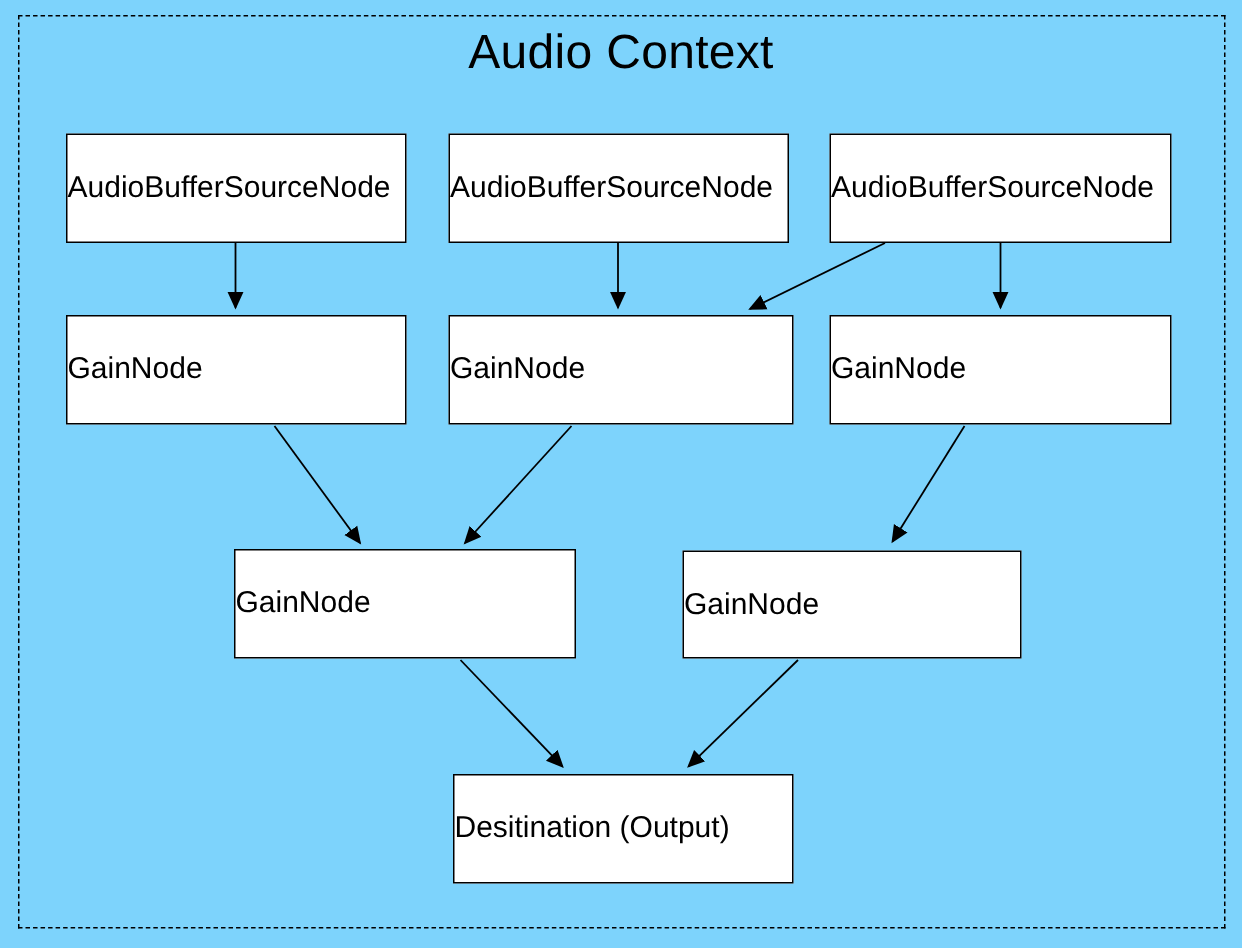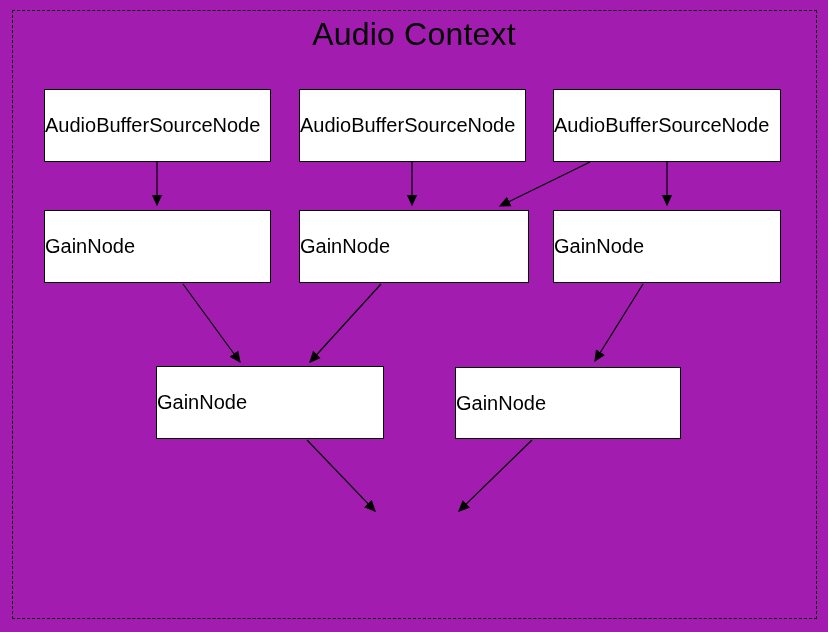--- a/index.html
+++ b/index.html
@@ -4,21 +4,21 @@
 <style>
   html, body {
     margin: 0;
     padding: 0;
     background: #ffffff;
   }
   .canvas {
     position: relative;
     width: 828px;
     height: 632px;
-    background: #a21caf;
+    background: #7dd3fc;
     font-family: "Liberation Sans", "DejaVu Sans", sans-serif;
     color: #000000;
     overflow: hidden;
   }
   .outer-border {
     position: absolute;
     left: 12px;
     top: 10px;
     width: 803px;
     height: 607px;
@@ -101,20 +101,23 @@
     <span>GainNode</span>
   </div>
 
   <div class="node gain4">
     <span>GainNode</span>
   </div>
   <div class="node gain5">
     <span>GainNode</span>
   </div>
 
+  <div class="node dest">
+    <span>Desitination (Output)</span>
+  </div>
 
   <svg class="edges-layer" width="828" height="632" viewBox="0 0 828 632">
     <defs>
       <marker id="arrowhead" viewBox="0 0 10 10" refX="8" refY="5" markerWidth="13" markerHeight="13" markerUnits="userSpaceOnUse" orient="auto">
         <path d="M 0 0.9 L 9 5 L 0 9.1 z" fill="#000000"></path>
       </marker>
     </defs>
     <line class="edge" x1="157" y1="162" x2="157" y2="205" marker-end="url(#arrowhead)"></line>
     <line class="edge" x1="412" y1="162" x2="412" y2="205" marker-end="url(#arrowhead)"></line>
     <line class="edge" x1="667" y1="162" x2="667" y2="205" marker-end="url(#arrowhead)"></line>

